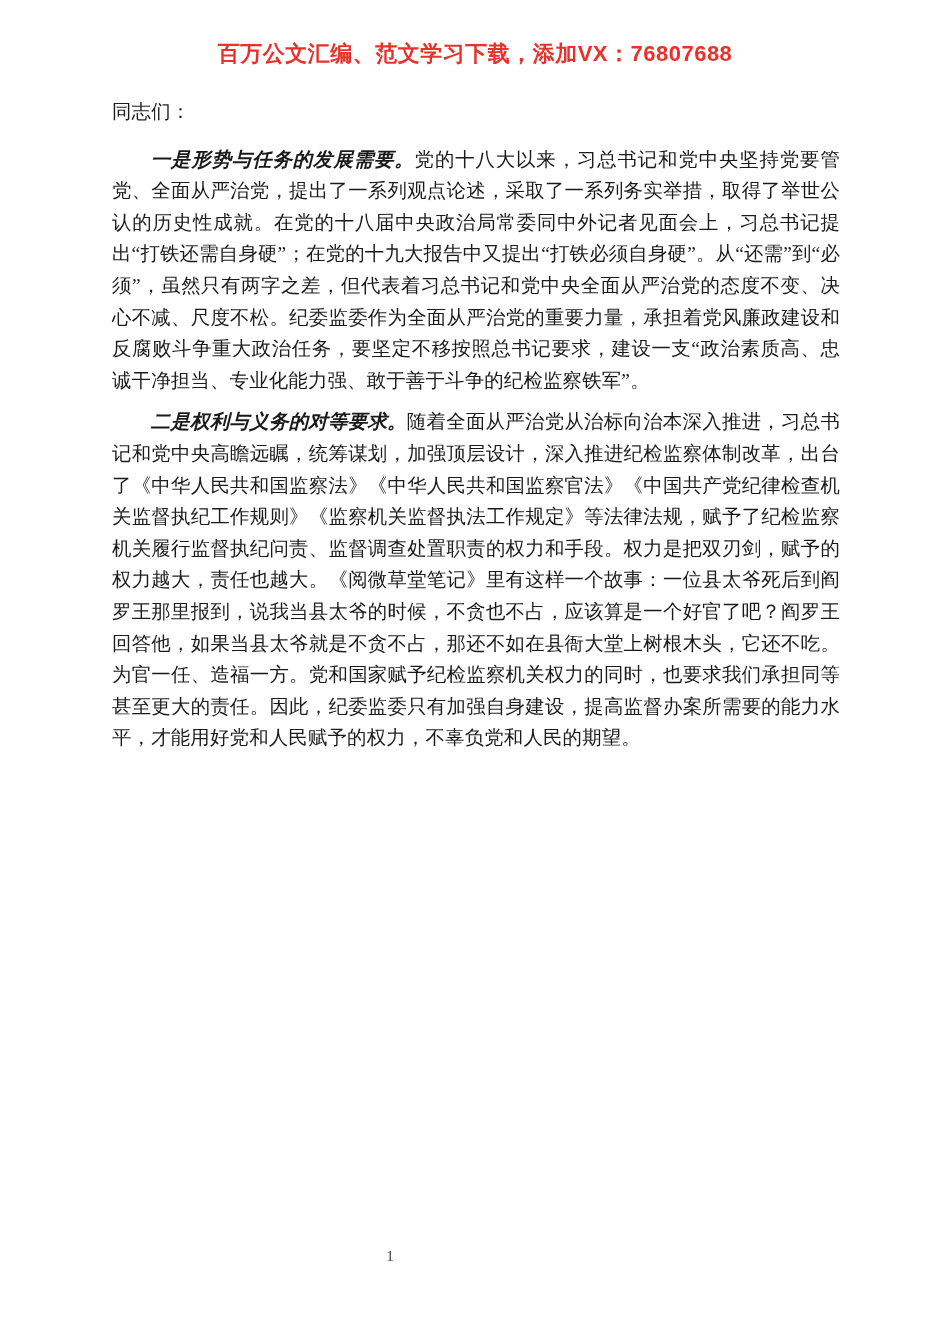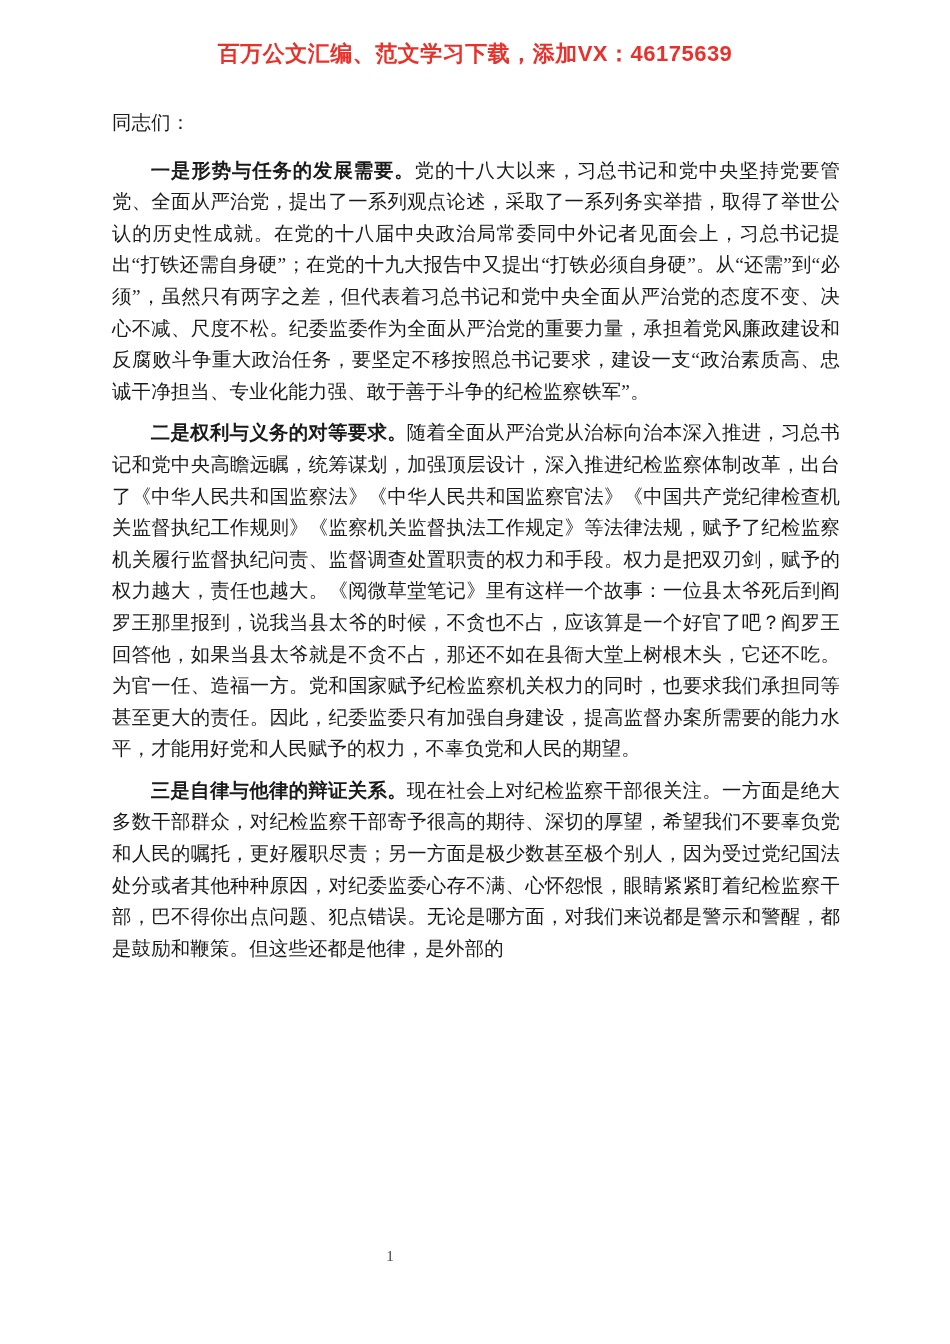--- a/index.html
+++ b/index.html
@@ -33,21 +33,21 @@
     font-weight: 600;
     letter-spacing: 0.5px;
     color: #e8312a;
     white-space: nowrap;
     line-height: 1.2;
   }
 
   
   .doc-body {
     position: absolute;
-    top: 107px;
+    top: 96px;
     left: 112px;
     width: 728px;
   }
 
   p {
     margin: 0;
     font-size: 19.4px;
     line-height: 31.6px;
     color: #1a1a1a;
     text-align: justify;
@@ -73,20 +73,21 @@
     text-indent: 2em;
     color: #000000;
     font-family: "Liberation Sans", "DejaVu Sans", sans-serif;
     letter-spacing: 0.3px;
   }
 
   .lead-bold {
     font-weight: bold;
     font-family: "Liberation Sans", "DejaVu Sans", sans-serif;
     letter-spacing: 0.2px;
+    font-style: italic;
   }
 
   .spacer-sm { height: 10px; }
 
   
   .page-number {
     position: absolute;
     top: 1248px;
     left: 0;
     width: 780px;
@@ -94,38 +95,37 @@
     font-size: 15px;
     color: #444444;
     font-family: "Liberation Serif", "DejaVu Serif", serif;
   }
 </style>
 </head>
 <body>
 
 <div class="page">
 
-  <div class="watermark">百万公文汇编、范文学习下载，添加VX：46175639</div>
+  <div class="watermark">百万公文汇编、范文学习下载，添加VX：76807688</div>
 
   <div class="doc-body">
 
     <p class="salutation">同志们：</p>
 
 
 
 
     <div class="spacer-sm"></div>
 
     <p class="body-para"><span class="lead-bold">一是形势与任务的发展需要。</span><span>党的十八大以来，习总书记和党中央坚持党要管党、全面从严治党，提出了一系列观点论述，采取了一系列务实举措，取得了举世公认的历史性成就。在党的十八届中央政治局常委同中外记者见面会上，习总书记提出“打铁还需自身硬”；在党的十九大报告中又提出“打铁必须自身硬”。从“还需”到“必须”，虽然只有两字之差，但代表着习总书记和党中央全面从严治党的态度不变、决心不减、尺度不松。纪委监委作为全面从严治党的重要力量，承担着党风廉政建设和反腐败斗争重大政治任务，要坚定不移按照总书记要求，建设一支“政治素质高、忠诚干净担当、专业化能力强、敢于善于斗争的纪检监察铁军”。</span></p>
 
     <div class="spacer-sm"></div>
 
     <p class="body-para"><span class="lead-bold">二是权利与义务的对等要求。</span><span>随着全面从严治党从治标向治本深入推进，习总书记和党中央高瞻远瞩，统筹谋划，加强顶层设计，深入推进纪检监察体制改革，出台了《中华人民共和国监察法》《中华人民共和国监察官法》《中国共产党纪律检查机关监督执纪工作规则》《监察机关监督执法工作规定》等法律法规，赋予了纪检监察机关履行监督执纪问责、监督调查处置职责的权力和手段。权力是把双刃剑，赋予的权力越大，责任也越大。《阅微草堂笔记》里有这样一个故事：一位县太爷死后到阎罗王那里报到，说我当县太爷的时候，不贪也不占，应该算是一个好官了吧？阎罗王回答他，如果当县太爷就是不贪不占，那还不如在县衙大堂上树根木头，它还不吃。为官一任、造福一方。党和国家赋予纪检监察机关权力的同时，也要求我们承担同等甚至更大的责任。因此，纪委监委只有加强自身建设，提高监督办案所需要的能力水平，才能用好党和人民赋予的权力，不辜负党和人民的期望。</span></p>
 
     <div class="spacer-sm"></div>
 
-    <p class="body-para"><span class="lead-bold">三是自律与他律的辩证关系。</span><span>现在社会上对纪检监察干部很关注。一方面是绝大多数干部群众，对纪检监察干部寄予很高的期待、深切的厚望，希望我们不要辜负党和人民的嘱托，更好履职尽责；另一方面是极少数甚至极个别人，因为受过党纪国法处分或者其他种种原因，对纪委监委心存不满、心怀怨恨，眼睛紧紧盯着纪检监察干部，巴不得你出点问题、犯点错误。无论是哪方面，对我们来说都是警示和警醒，都是鼓励和鞭策。但这些还都是他律，是外部的</span></p>
 
   </div>
 
   <div class="page-number">1</div>
 
 </div>
 
 </body></html>

